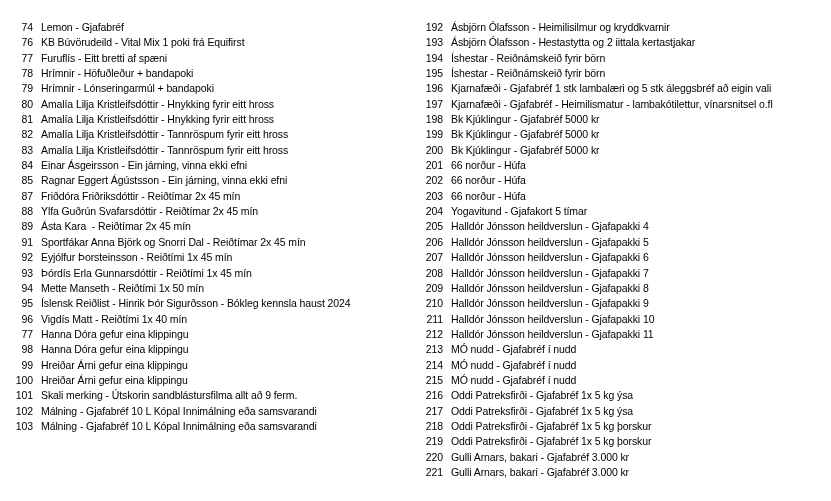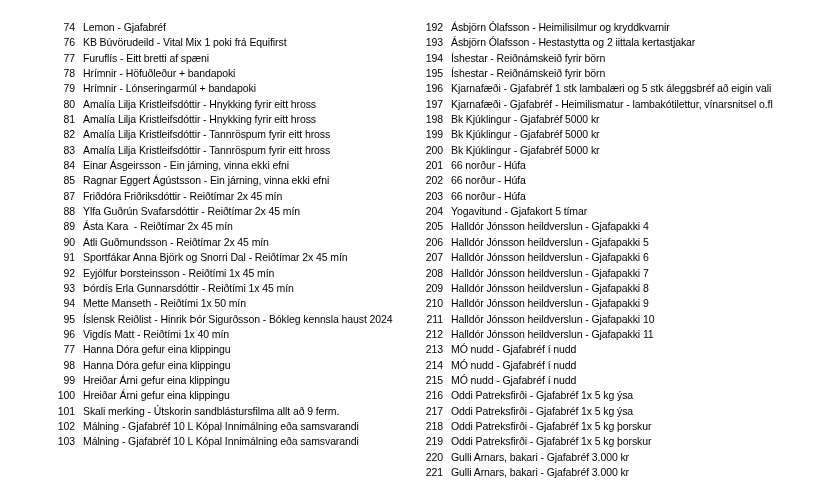--- a/index.html
+++ b/index.html
@@ -14,21 +14,21 @@
     position: relative;
     font-family: "Liberation Sans", sans-serif;
     font-size: 10.5px;
     letter-spacing: -0.1px;
     color: #000000;
   }
   .list-column {
     position: absolute;
     top: 20px;
   }
-  .list-column.left  { left: 0px; margin-left: 42px; }
+  .list-column.left  { left: 0px; }
   .list-column.right { left: 410px; }
   .row {
     display: flex;
     height: 15.35px;
     line-height: 15.35px;
     white-space: pre;
   }
   .num {
     flex: 0 0 33px;
     width: 33px;
@@ -108,24 +108,20 @@
   <div class="row">
     <span class="num">88</span>
     <span class="txt">Ylfa Guðrún Svafarsdóttir - Reiðtímar 2x 45 mín</span>
   </div>
 
   <div class="row">
     <span class="num">89</span>
     <span class="txt">Ásta Kara  - Reiðtímar 2x 45 mín</span>
   </div>
 
-  <div class="row">
-    <span class="num">90</span>
-    <span class="txt">Atli Guðmundsson - Reiðtímar 2x 45 mín</span>
-  </div>
 
   <div class="row">
     <span class="num">91</span>
     <span class="txt">Sportfákar Anna Björk og Snorri Dal - Reiðtímar 2x 45 mín</span>
   </div>
 
   <div class="row">
     <span class="num">92</span>
     <span class="txt">Eyjólfur Þorsteinsson - Reiðtími 1x 45 mín</span>
   </div>

